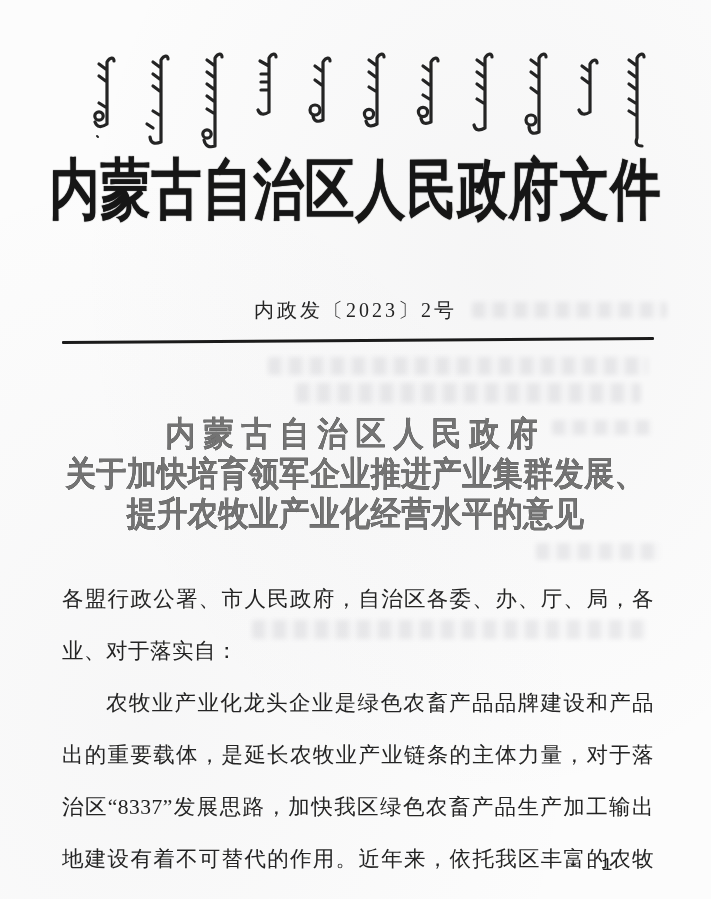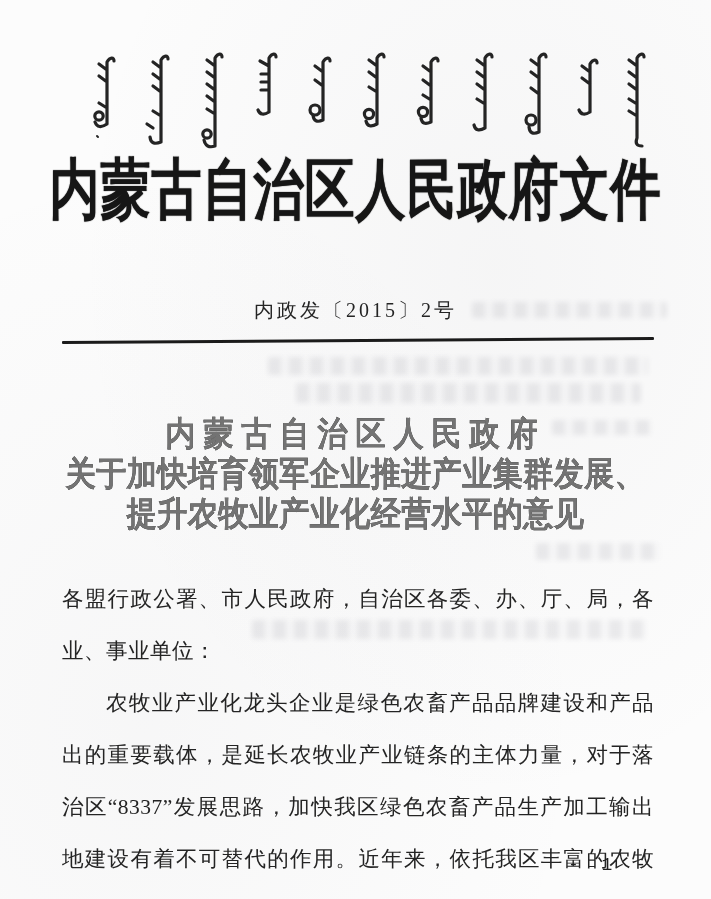--- a/index.html
+++ b/index.html
@@ -189,33 +189,33 @@
       <circle cx="446" cy="70" r="5"></circle>
 
       <path d="M505 14 c3 -5 7 -5 7 -1 M505 14 v48 M505 22 l-8 -6 M505 34 l-8 -6 M505 62 q-8 5 -11 -2"></path>
 
       <path d="M552 8 c3 -5 7 -5 7 -1 M552 8 v80 M552 16 l-8 -6 M552 28 l-8 -6 M552 40 l-8 -6 M552 54 l-8 -5 M552 66 l-8 -5 M552 88 q-3 8 5 8"></path>
     </svg>
   </div>
 
   <div class="org-title">内蒙古自治区人民政府文件</div>
 
-  <div class="doc-number">内政发〔2015〕2号</div>
+  <div class="doc-number">内政发〔2023〕2号</div>
 
   <div class="rule"></div>
 
   <div class="doc-title">
     <div class="t-line t-line1">内蒙古自治区人民政府</div>
     <div class="t-line t-line2">关于加快培育领军企业推进产业集群发展、</div>
     <div class="t-line t-line3">提升农牧业产业化经营水平的意见</div>
   </div>
 
   <div class="body-text">
     <div class="line fill">各盟行政公署、市人民政府，自治区各委、办、厅、局，各大企</div>
-    <div class="line">业、事业单位：</div>
+    <div class="line">业、对于落实自：</div>
     <div class="line fill indent">农牧业产业化龙头企业是绿色农畜产品品牌建设和产品输</div>
     <div class="line fill">出的重要载体，是延长农牧业产业链条的主体力量，对于落实自</div>
     <div class="line fill">治区“8337”发展思路，加快我区绿色农畜产品生产加工输出基</div>
     <div class="line fill">地建设有着不可替代的作用。近年来，依托我区丰富的农牧业资</div>
   </div>
 
   <div class="page-number">- 1 -</div>
 
   <div class="ghost" style="top:302px; left:472px; width:195px; height:16px;"></div>
   <div class="ghost" style="top:357px; left:268px; width:380px; height:18px;"></div>

